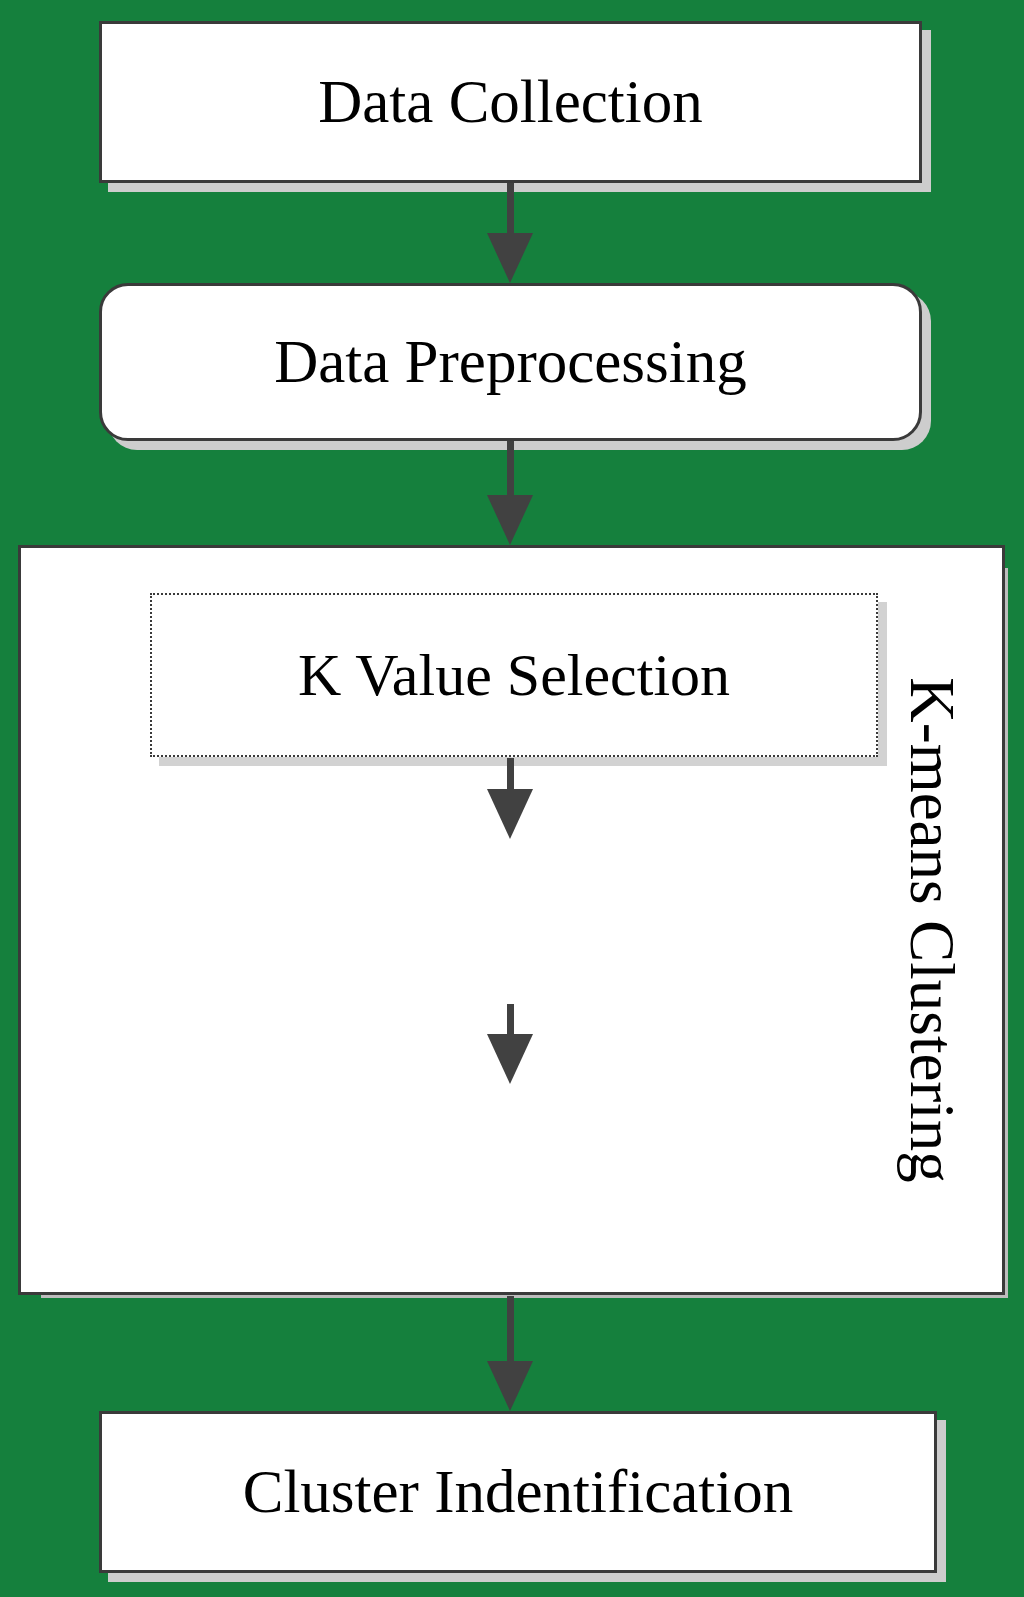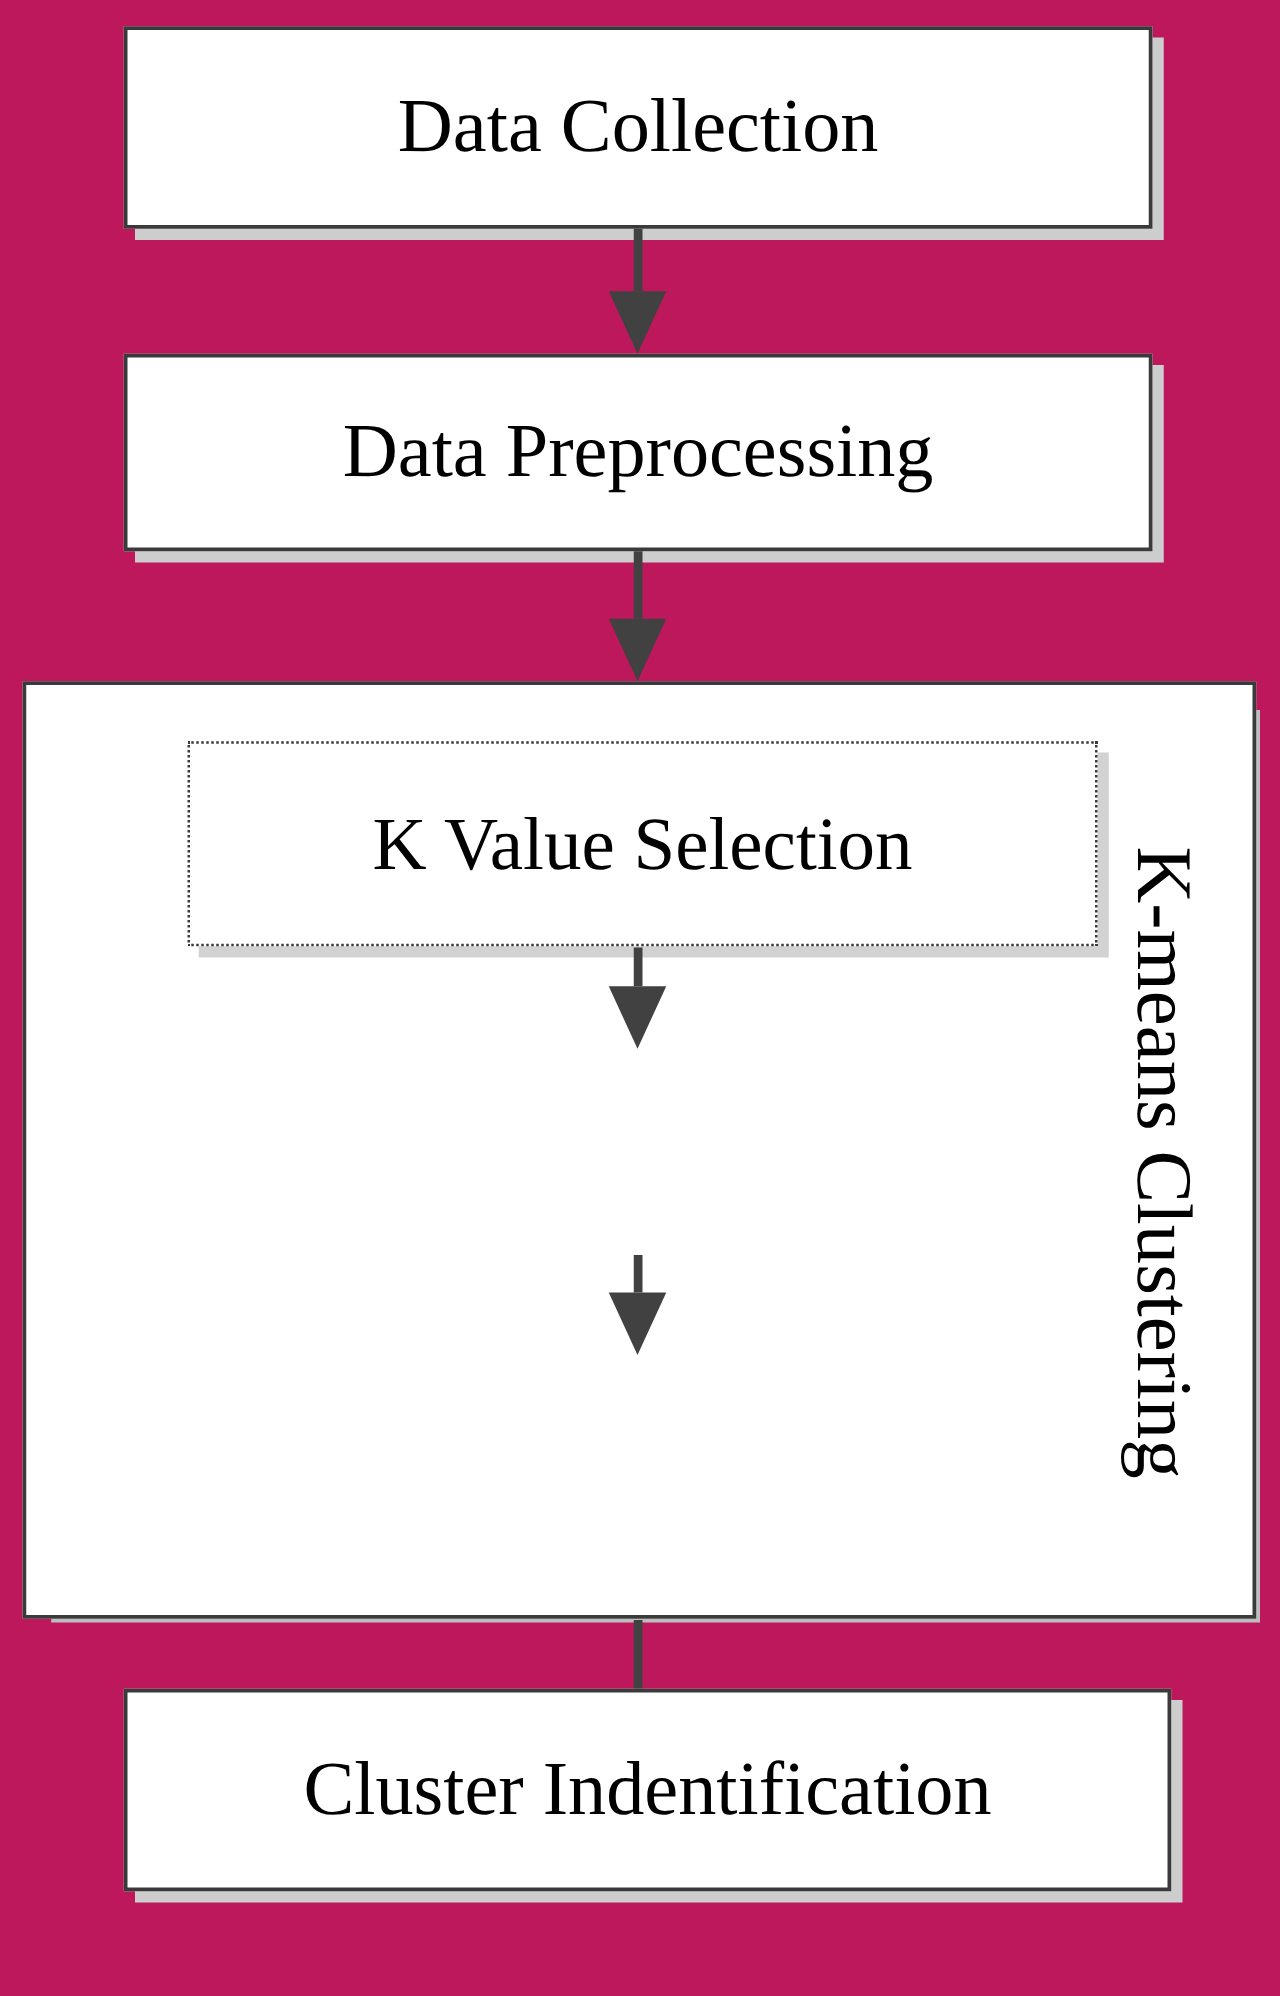--- a/index.html
+++ b/index.html
@@ -4,21 +4,21 @@
 <style>
   html, body {
     margin: 0;
     padding: 0;
     background: #ffffff;
   }
   .canvas {
     position: relative;
     width: 1024px;
     height: 1597px;
-    background: #be185d;
+    background: #15803d;
     font-family: "Liberation Serif", "DejaVu Serif", serif;
     color: #000000;
     overflow: hidden;
   }
 
   
   .solid-box {
     position: absolute;
     background: #ffffff;
     border: 3px solid #3a3a3a;
@@ -50,25 +50,25 @@
     top: 545px;
     width: 987px;
     height: 750px;
     background: #ffffff;
     border: 3px solid #3a3a3a;
     box-shadow: 13px 13px 0 -10px #bdbdbd;
     box-sizing: border-box;
   }
 
   #box-data-collection     { left: 99px;  top: 21px;   width: 823px; height: 162px; }
-  #box-data-preprocessing  { left: 99px;  top: 283px;  width: 823px; height: 158px; }
+  #box-data-preprocessing  { left: 99px;  top: 283px;  width: 823px; height: 158px; border-radius: 29px; }
   #box-k-value-selection   { left: 150px; top: 593px;  width: 728px; height: 164px; }
   #box-clustering          { left: 150px; top: 839px;  width: 728px; height: 164px; }
   #box-results-measurement { left: 150px; top: 1084px; width: 728px; height: 166px; padding: 0 60px; }
-  #box-cluster-identification { left: 99px; top: 1351px; width: 838px; height: 162px; }
+  #box-cluster-identification { left: 99px; top: 1411px; width: 838px; height: 162px; }
 
   .group-label {
     position: absolute;
     left: 931px;
     top: 930px;
     transform: translate(-50%, -50%) rotate(90deg);
     white-space: nowrap;
     font-size: 63px;
     background: transparent;
   }

